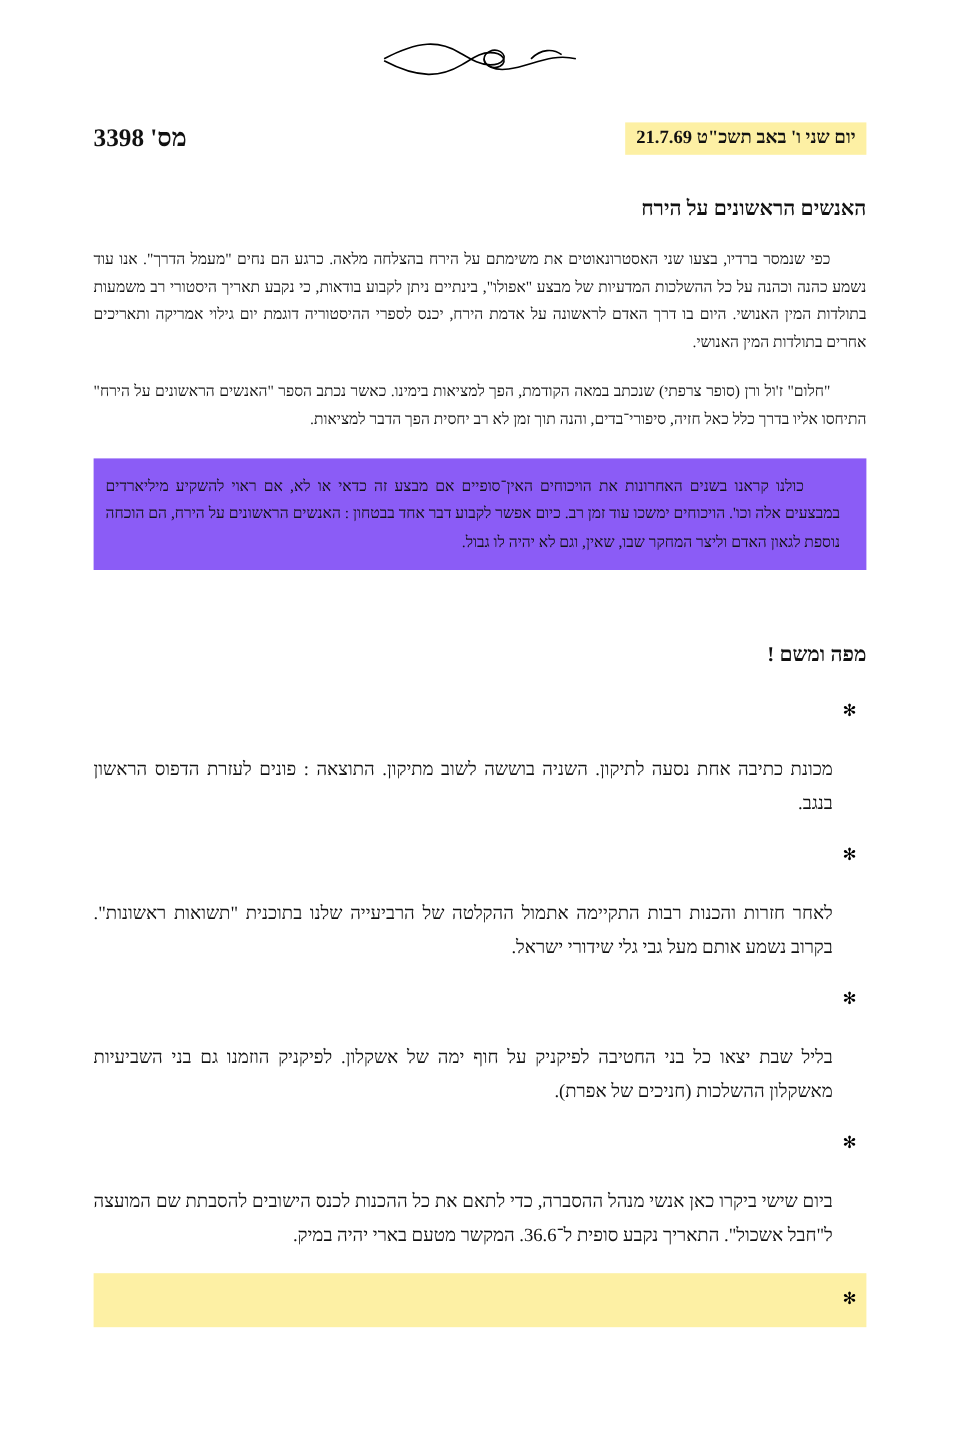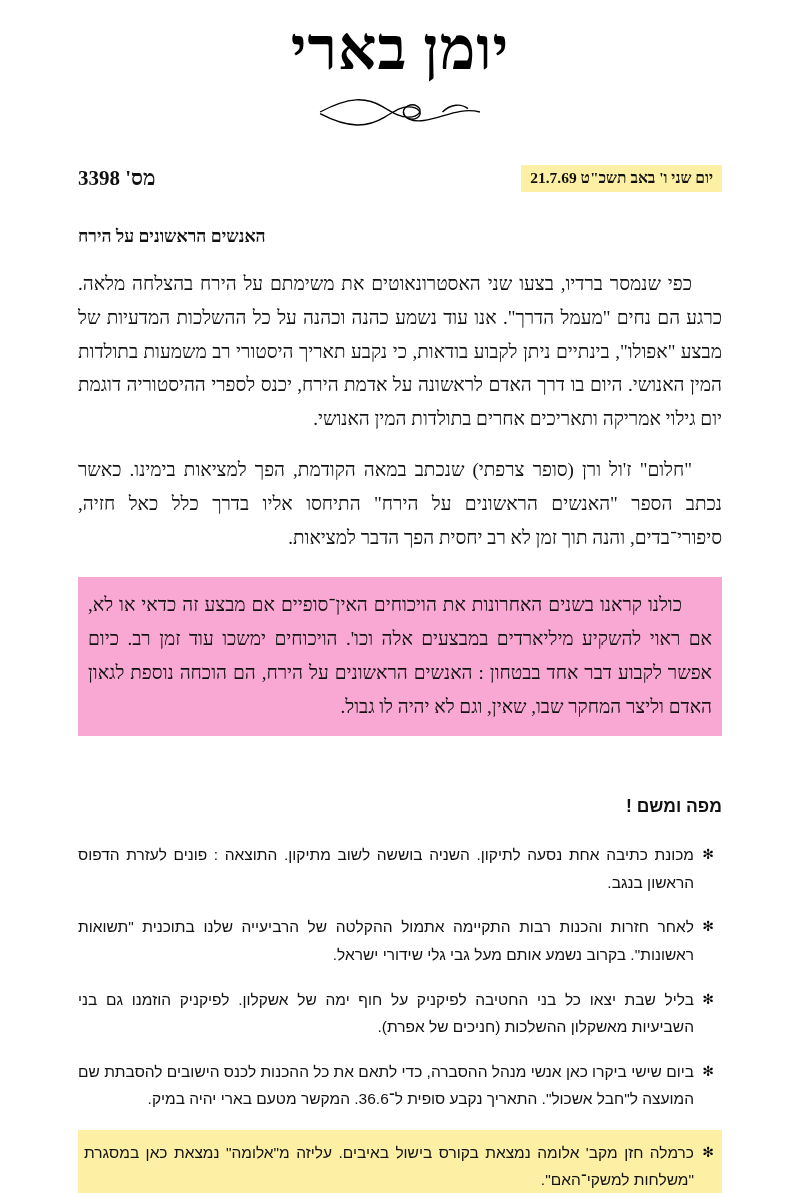--- a/index.html
+++ b/index.html
@@ -73,51 +73,51 @@
 
   
   .article {
     margin-top: 34px;
     direction: rtl;
   }
   .headline {
     font-family: "Liberation Serif", serif;
     font-weight: bold;
     font-size: 17.5px;
-    text-align: left;
+    text-align: right;
     margin-bottom: 20px;
   }
   .para {
     font-family: "Liberation Serif", serif;
-    font-size: 19px;
+    font-size: 13px;
     line-height: 1.78;
     text-align: justify;
     text-align-last: right;
     margin: 0 0 17px 0;
     direction: rtl;
   }
   .para.indent { text-indent: 30px; }
 
   .highlight-block {
-    background: #f9a8d4;
-    padding: 11px 10px 12px 10px;
+    background: #8b5cf6;
+    padding: 11px 22px 12px 10px;
     margin: 22px 0 0 0;
   }
   .highlight-block .para {
     margin: 0;
     line-height: 1.8;
   }
 
   
   .section2 {
     margin-top: 60px;
     direction: rtl;
   }
   .section-title {
-    font-family: Liberation Sans, sans-serif;
+    font-family: Liberation Serif, serif;
     font-weight: bold;
     font-size: 17.5px;
     text-align: right;
     margin-bottom: 24px;
   }
   .bullet-item {
     display: flex;
     direction: rtl;
     align-items: flex-start;
     margin-bottom: 17px;
@@ -125,40 +125,40 @@
   .bullet-mark {
     flex: 0 0 28px;
     font-size: 14px;
     line-height: 1.9;
     text-align: center;
     color: #000;
     font-family: "DejaVu Sans", sans-serif;
   }
   .bullet-text {
     flex: 1 1 auto;
-    font-family: Liberation Sans, sans-serif;
+    font-family: Liberation Serif, serif;
     font-size: 15.5px;
     line-height: 1.78;
     text-align: justify;
     text-align-last: right;
     direction: rtl;
+    margin-top: 48px;
   }
   .bullet-item.highlighted {
     background: #fdf0a4;
     padding: 9px 0 10px 6px;
     margin-bottom: 0;
   }
 </style>
 </head>
 <body>
 
 <div class="page">
 
   <div class="masthead">
-    <div class="masthead-title">יומן בארי</div>
     <div class="ornament">
       <svg viewBox="0 0 200 40" xmlns="http://www.w3.org/2000/svg" fill="none" stroke="currentColor" stroke-width="1.6">
         <path d="M6 20 C 40 2, 60 2, 80 14 C 92 21, 100 26, 110 26 C 122 26, 128 18, 120 13 C 113 9, 104 14, 104 20 C 104 27, 114 32, 128 30 C 150 27, 170 14, 194 20"></path>
         <path d="M6 22 C 40 40, 62 38, 82 26 C 94 19, 100 14, 110 14 C 122 14, 128 22, 120 27 C 113 31, 104 26, 104 20"></path>
         <path d="M150 20 C 160 10, 172 10, 180 16"></path>
       </svg>
     </div>
   </div>
 
   <div class="issue-row">
@@ -193,17 +193,16 @@
       <span class="bullet-text">בליל שבת יצאו כל בני החטיבה לפיקניק על חוף ימה של אשקלון. לפיקניק הוזמנו גם בני השביעיות מאשקלון ההשלכות (חניכים של אפרת).</span>
     </div>
 
     <div class="bullet-item">
       <span class="bullet-mark">✻</span>
       <span class="bullet-text">ביום שישי ביקרו כאן אנשי מנהל ההסברה, כדי לתאם את כל ההכנות לכנס הישובים להסבתת שם המועצה ל"חבל אשכול". התאריך נקבע סופית ל־36.6. המקשר מטעם בארי יהיה במיק.</span>
     </div>
 
     <div class="bullet-item highlighted">
       <span class="bullet-mark">✻</span>
-      <span class="bullet-text">כרמלה חזן מקב' אלומה נמצאת בקורס בישול באיבים. עליזה מ"אלומה" נמצאת כאן במסגרת "משלחות למשקי־האם".</span>
     </div>
   </div>
 
 </div>
 
 </body></html>

